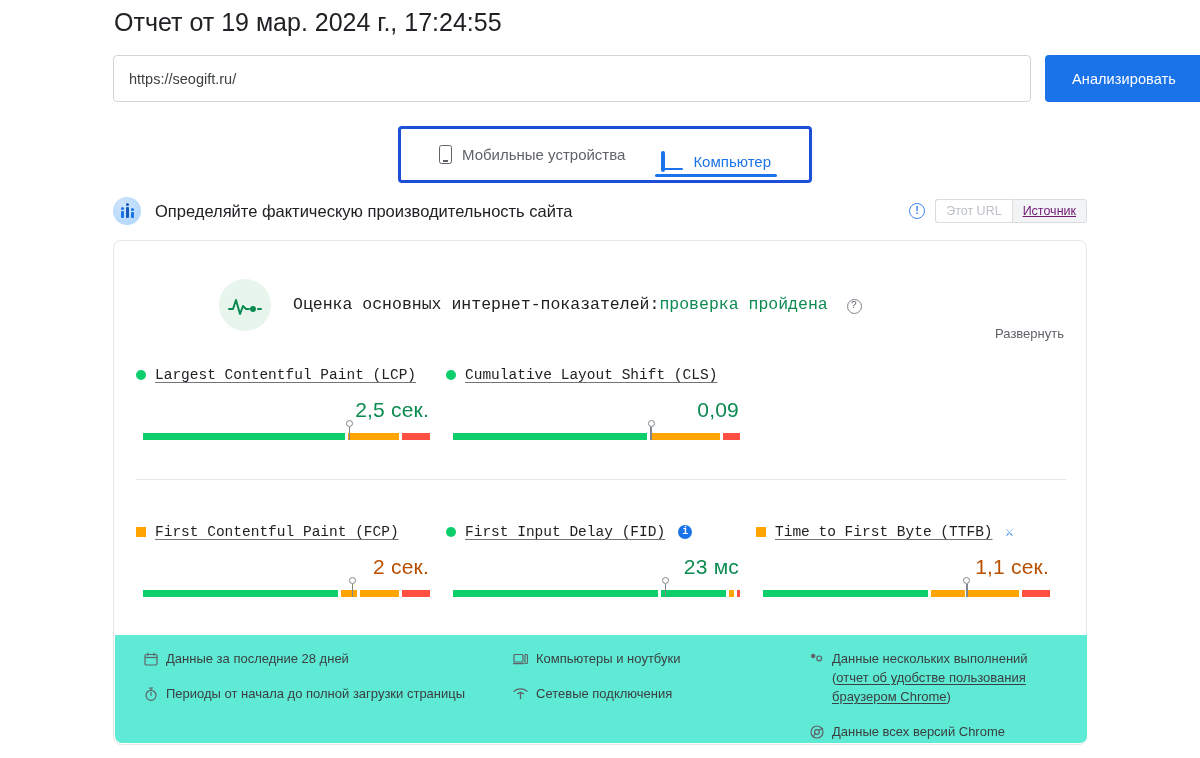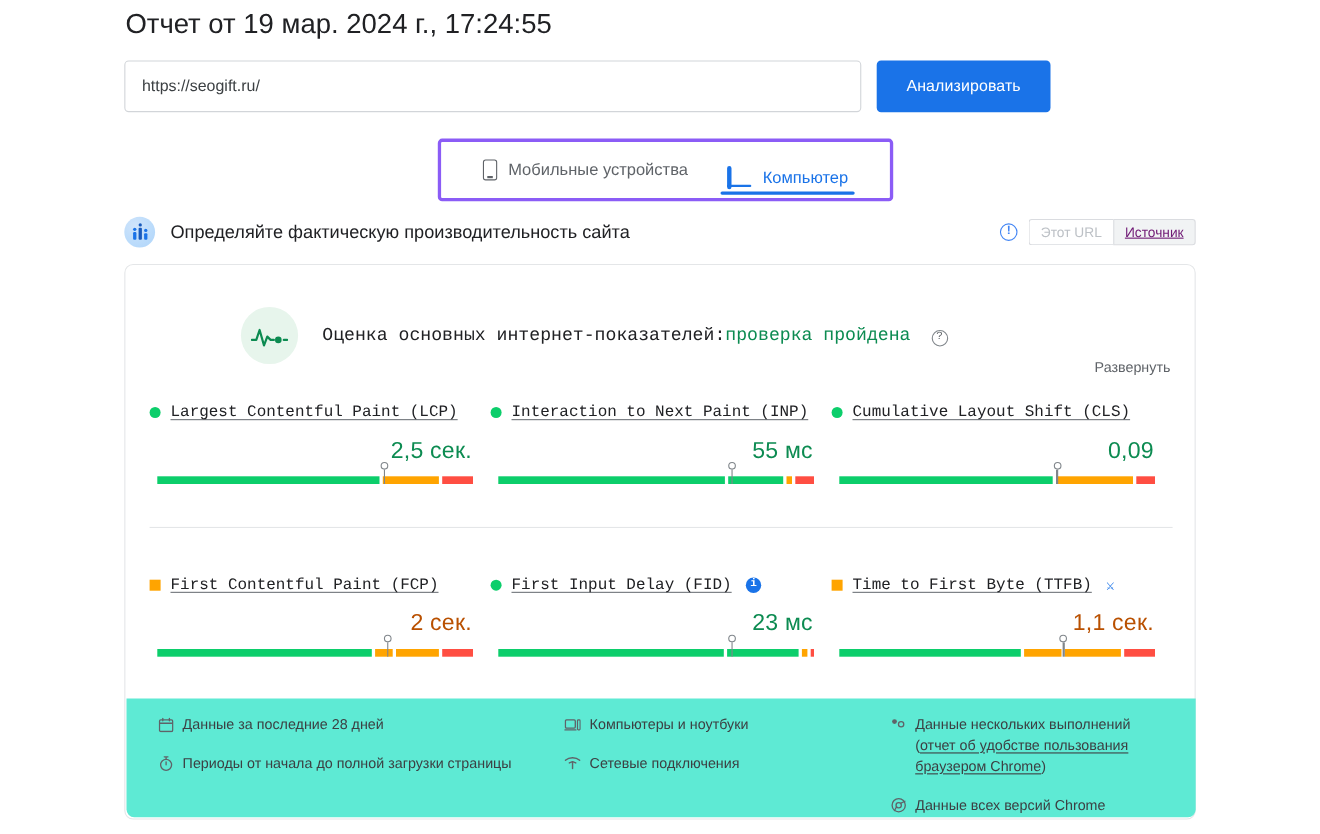--- a/index.html
+++ b/index.html
@@ -19,40 +19,40 @@
     font-size: 25px; font-weight: 400; color: #202124;
     letter-spacing: 0px; white-space: nowrap;
   }
 
   
   .url-row {
     position: absolute; left: 113px; top: 55px;
     display: flex; align-items: center; gap: 14px;
   }
   .url-input {
-    width: 670px; height: 47px;
+    width: 918px; height: 47px;
     border: 1px solid #d2d5d9; border-radius: 4px;
     background: #fff; padding: 0 15px;
     font-size: 14.5px; color: #3c4043;
     font-family: "Liberation Sans", sans-serif;
     outline: none;
   }
   .analyze-btn {
     width: 158px; height: 47px;
     background: #1a73e8; color: #fff;
     border: none; border-radius: 4px;
     font-size: 14.5px; font-family: "Liberation Sans", sans-serif;
     cursor: pointer; letter-spacing: .1px;
   }
 
   
   .tabs-wrap {
     position: absolute; left: 398px; top: 126px;
     width: 414px; height: 57px;
-    border: 3px solid #8b5cf6; border-radius: 4px;
+    border: 3px solid #1d4ed8; border-radius: 4px;
     background: #fff;
     display: flex; align-items: center; justify-content: center;
   }
   .tabs { display: flex; align-items: stretch; height: 100%; }
   .tab {
     display: flex; align-items: center; gap: 10px;
     padding: 0 18px; position: relative; cursor: pointer;
     font-size: 15px; color: #5f6368;
   }
   .tab.active { color: #1a73e8; margin-top: 14px; }
@@ -308,37 +308,20 @@
           <div class="seg-g" style="flex:72"></div>
           <div class="seg-o" style="flex:18"></div>
           <div class="seg-r" style="flex:10"></div>
           <div class="marker" style="left:72%">
             <div class="head"></div>
               <div class="stem"></div>
           </div>
         </div>
       </div>
 
-      <div class="metric">
-        <div class="m-head">
-          <span class="dot" style="background:#0cce6b"></span>
-          <span class="m-name">Interaction to Next Paint (INP)</span>
-        </div>
-        <div class="m-value good">55 мс</div>
-        <div class="bar">
-          <div class="seg-g" style="flex:74"></div>
-          <div class="seg-g" style="flex:18"></div>
-          <div class="seg-o" style="flex:2"></div>
-          <div class="seg-r" style="flex:6"></div>
-          <div class="marker" style="left:74%">
-            <div class="head"></div>
-              <div class="stem"></div>
-          </div>
-        </div>
-      </div>
 
       <div class="metric">
         <div class="m-head">
           <span class="dot" style="background:#0cce6b"></span>
           <span class="m-name">Cumulative Layout Shift (CLS)</span>
         </div>
         <div class="m-value good">0,09</div>
         <div class="bar">
           <div class="seg-g" style="flex:69"></div>
           <div class="seg-o" style="flex:25"></div>

